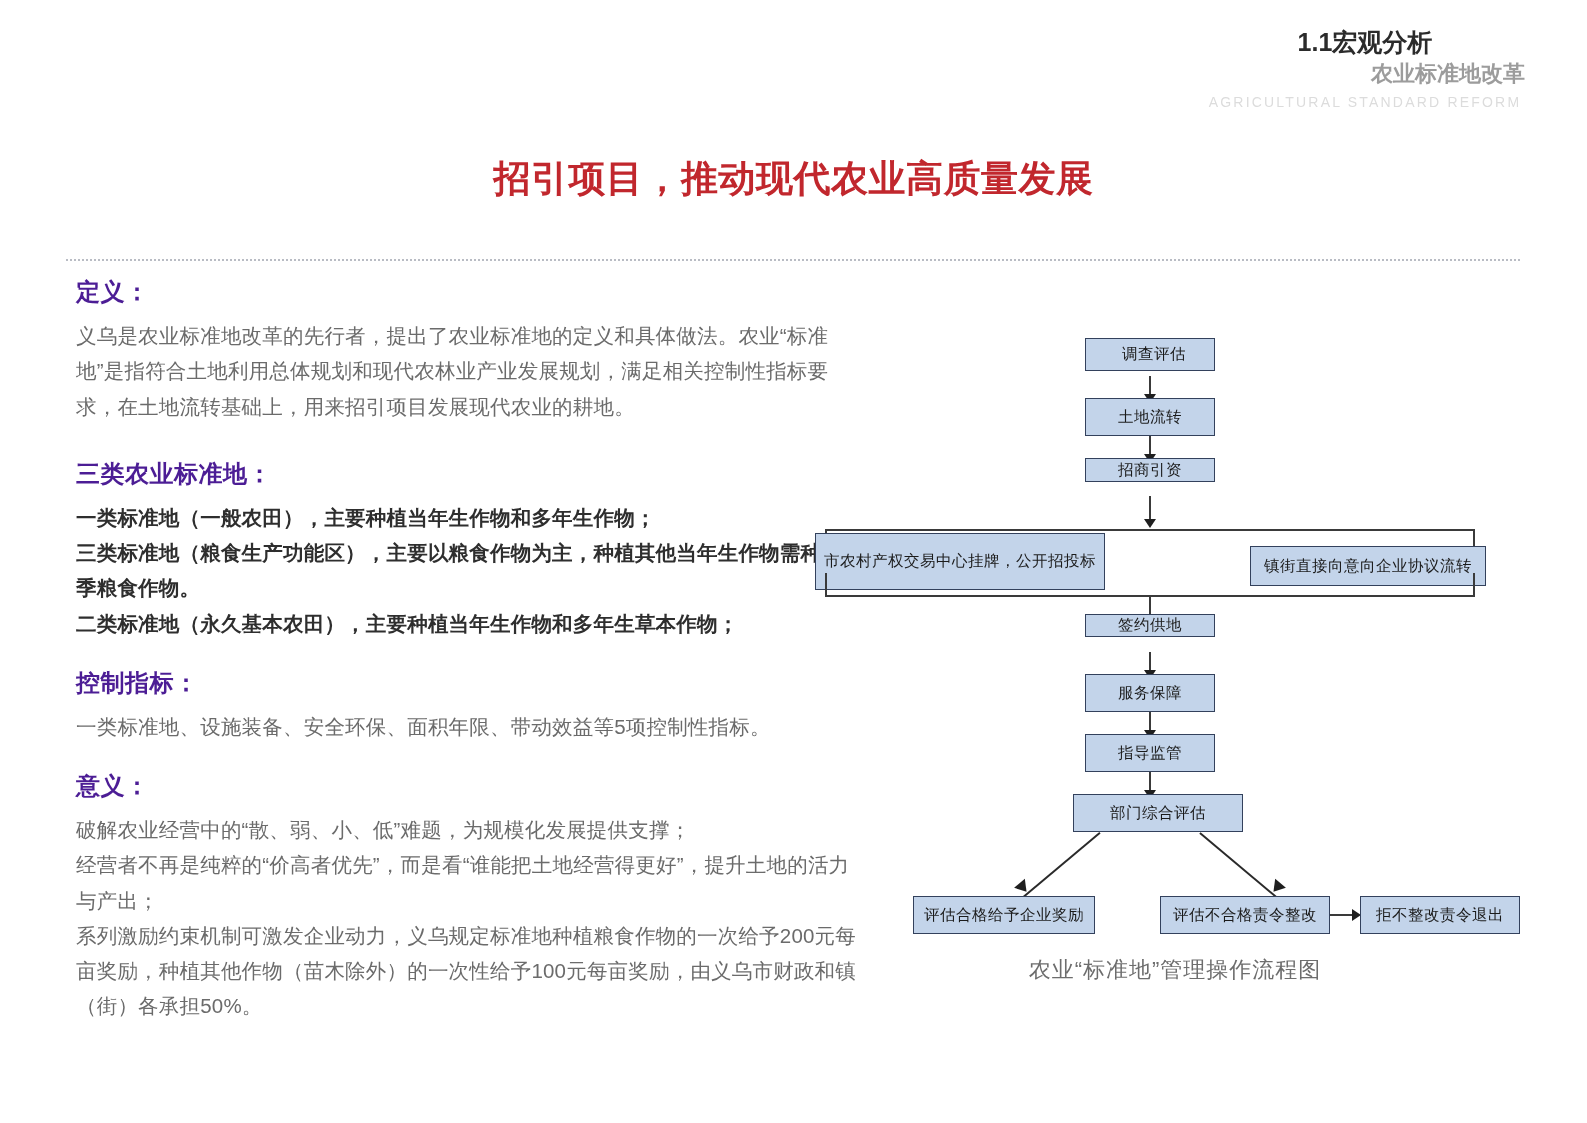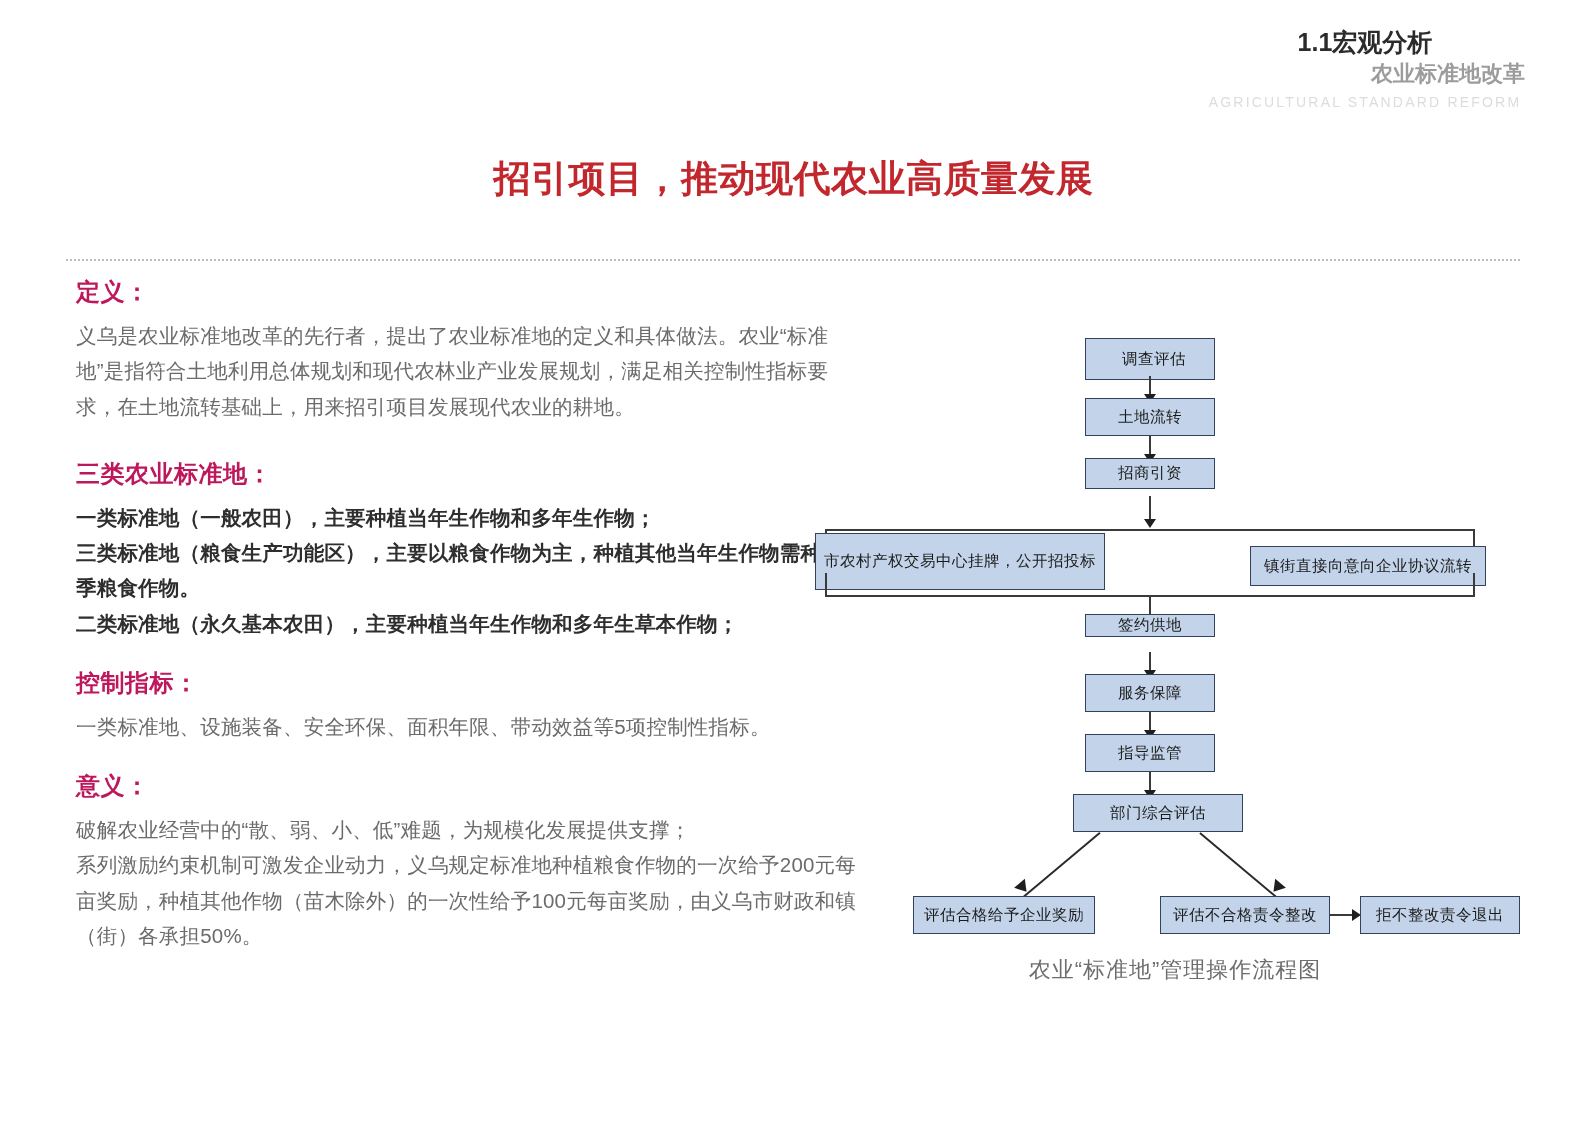--- a/index.html
+++ b/index.html
@@ -77,21 +77,21 @@
   
   .left-col {
     position: absolute;
     top: 276px;
     left: 76px;
     width: 790px;
   }
   .sec-head {
     font-size: 24px;
     font-weight: bold;
-    color: #be185d;
+    color: #4c1d95;
     margin: 0 0 10px 0;
     letter-spacing: 0.5px;
   }
   .sec-body {
     font-size: 20.5px;
     color: #6b6b6b;
     line-height: 1.72;
     letter-spacing: 0.2px;
   }
   .sec-body.bold {
@@ -196,35 +196,36 @@
 
   <div class="gap-md"></div>
 
   <div class="sec-head">控制指标：</div>
   <div class="sec-body">一类标准地、设施装备、安全环保、面积年限、带动效益等5项控制性指标。</div>
 
   <div class="gap-md"></div>
 
   <div class="sec-head">意义：</div>
   <div class="sec-body">破解农业经营中的“散、弱、小、低”难题，为规模化发展提供支撑；</div>
+  <div class="sec-body">经营者不再是纯粹的“价高者优先”，而是看“谁能把土地经营得更好”，提升土地的活力与产出；</div>
   <div class="sec-body">系列激励约束机制可激发企业动力，义乌规定标准地种植粮食作物的一次给予200元每亩奖励，种植其他作物（苗木除外）的一次性给予100元每亩奖励，由义乌市财政和镇（街）各承担50%。</div>
 
 </div>
 
 <div class="flow">
 
-  <div class="fbox" style="left:285px; top:12px; width:130px; height:42px;padding-left:8px;">调查评估</div>
+  <div class="fbox" style="left:285px; top:12px; width:130px; height:33px;padding-left:8px;">调查评估</div>
   <div class="conn v" style="left:349px; top:50px; height:20px;"></div>
   <div class="arrow-down" style="left:344px; top:68px;"></div>
 
   <div class="fbox" style="left:285px; top:72px; width:130px; height:38px;">土地流转</div>
   <div class="conn v" style="left:349px; top:110px; height:20px;"></div>
   <div class="arrow-down" style="left:344px; top:128px;"></div>
 
-  <div class="fbox" style="left:285px; top:132px; width:130px; height:31px;">招商引资</div>
+  <div class="fbox" style="left:285px; top:132px; width:130px; height:24px;">招商引资</div>
   <div class="conn v" style="left:349px; top:170px; height:26px;"></div>
   <div class="arrow-down" style="left:344px; top:193px;"></div>
 
   <div class="conn h" style="left:25px; top:203px; width:650px;"></div>
   <div class="conn v" style="left:25px; top:203px; height:20px;"></div>
   <div class="conn v" style="left:673px; top:203px; height:20px;"></div>
 
   <div class="fbox" style="left:15px; top:207px; width:290px; height:57px;">市农村产权交易中心挂牌，公开招投标</div>
   <div class="fbox" style="left:450px; top:220px; width:236px; height:40px;">镇街直接向意向企业协议流转</div>
 

